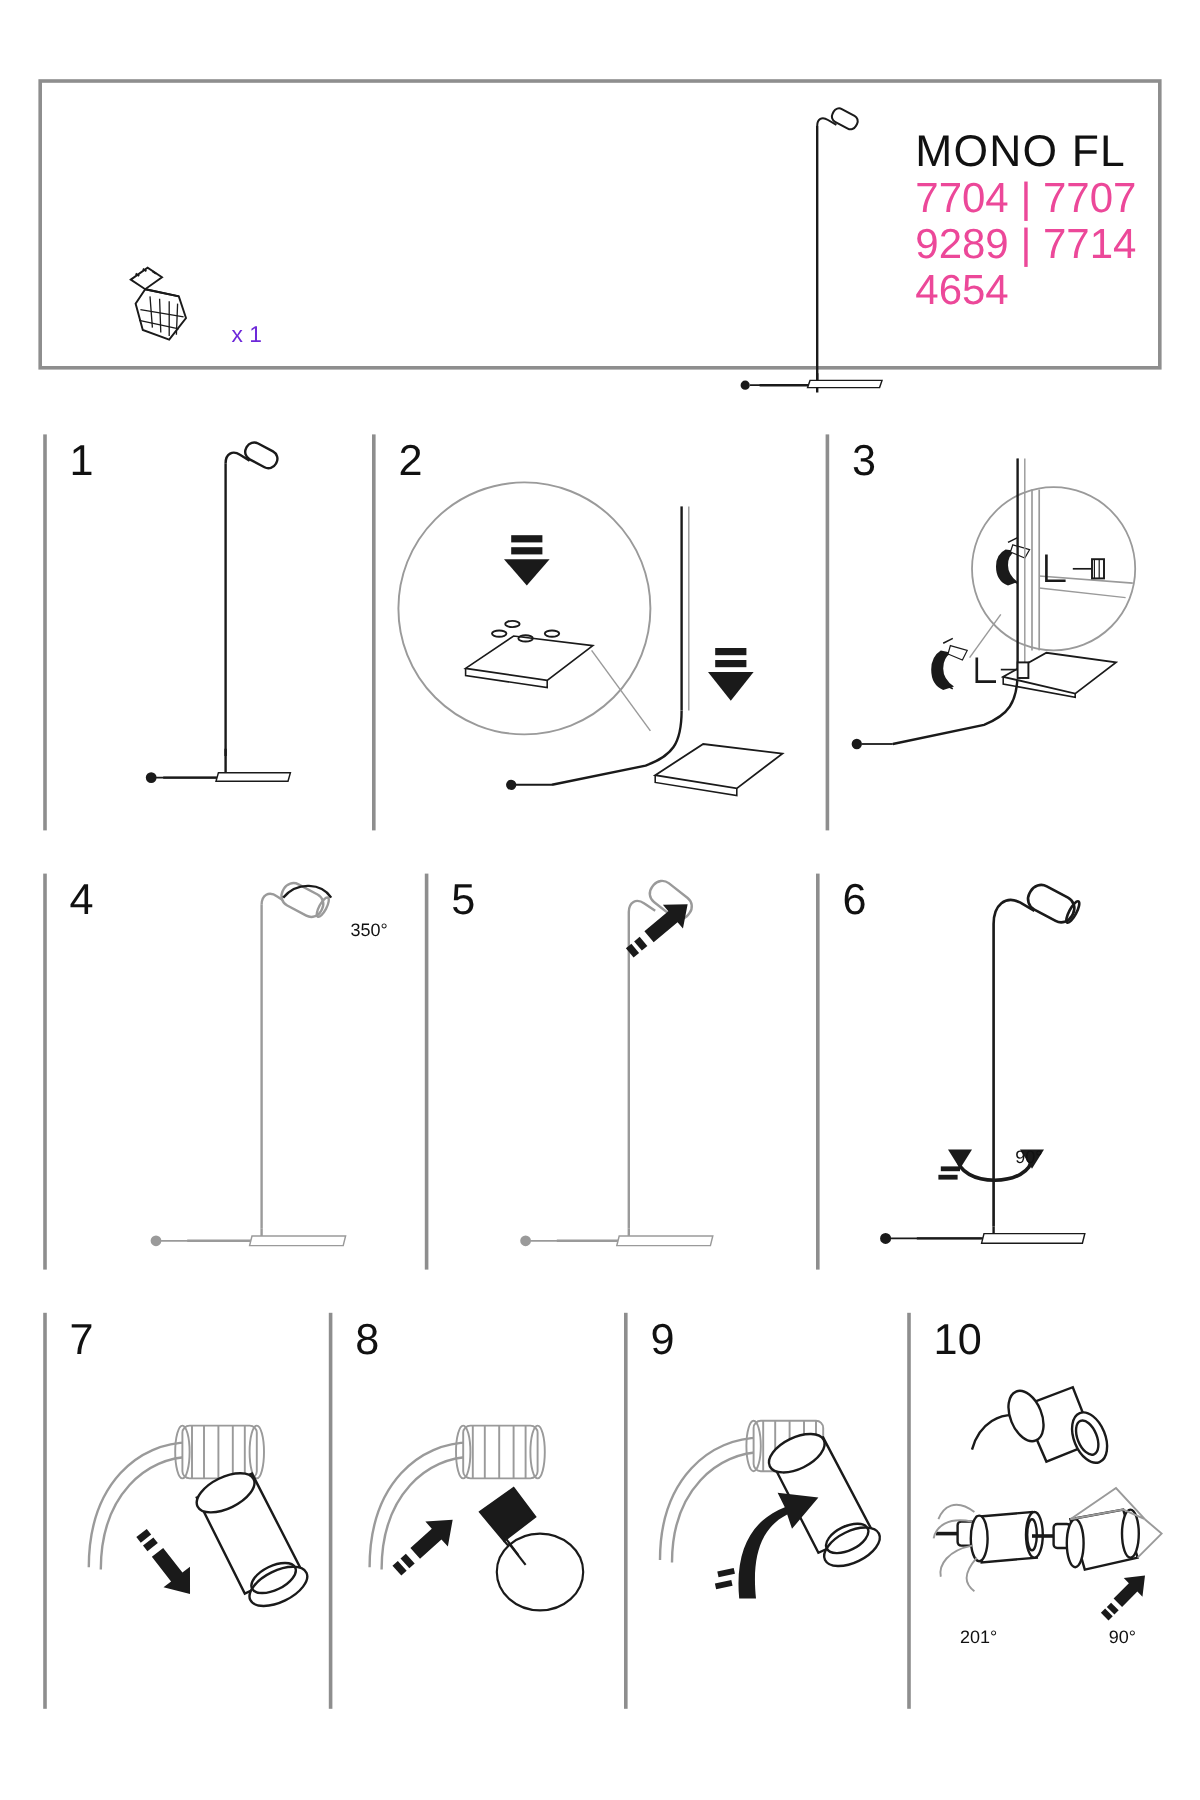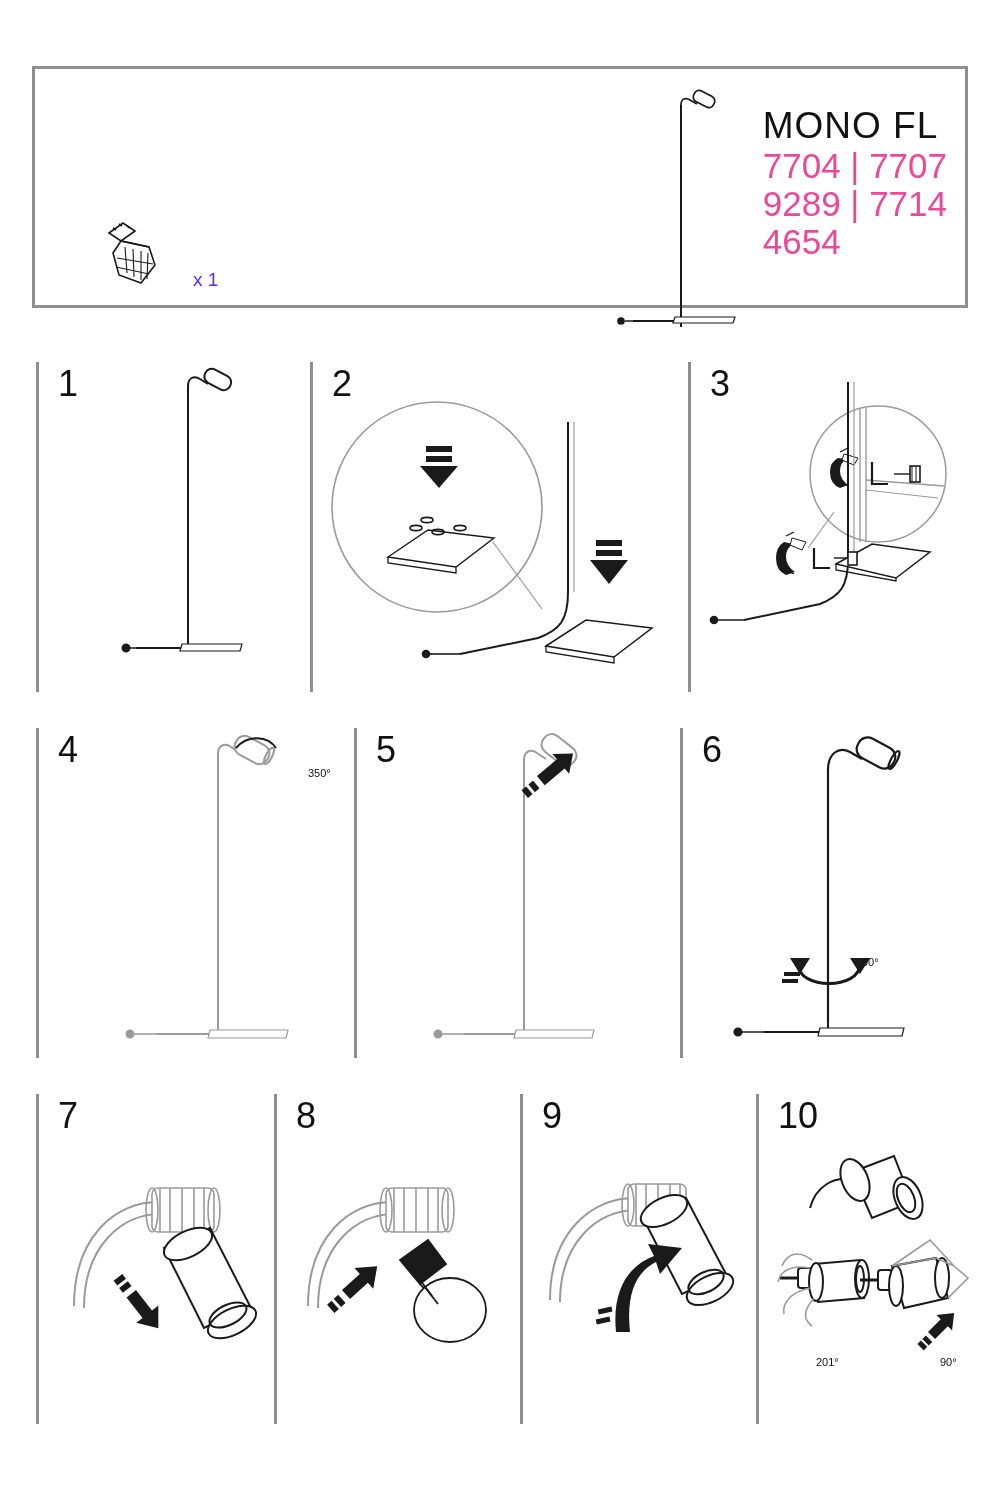--- a/index.html
+++ b/index.html
@@ -81,23 +81,22 @@
   .step-art {
     position: absolute;
     left: 0;
     top: 0;
     width: 100%;
     height: 100%;
     pointer-events: none;
   }
   .ang-label {
     position: absolute;
-    font-size: 11px;
+    font-size: 15px;
     color: #111;
-    margin-left: 16px;
   }
   svg { display: block; overflow: visible; }
 </style>
 </head>
 <body>
 
 <div class="header-box">
 
   <div style="position:absolute;left:48px;top:148px;">
     <svg width="90" height="80" viewBox="0 0 90 80">

